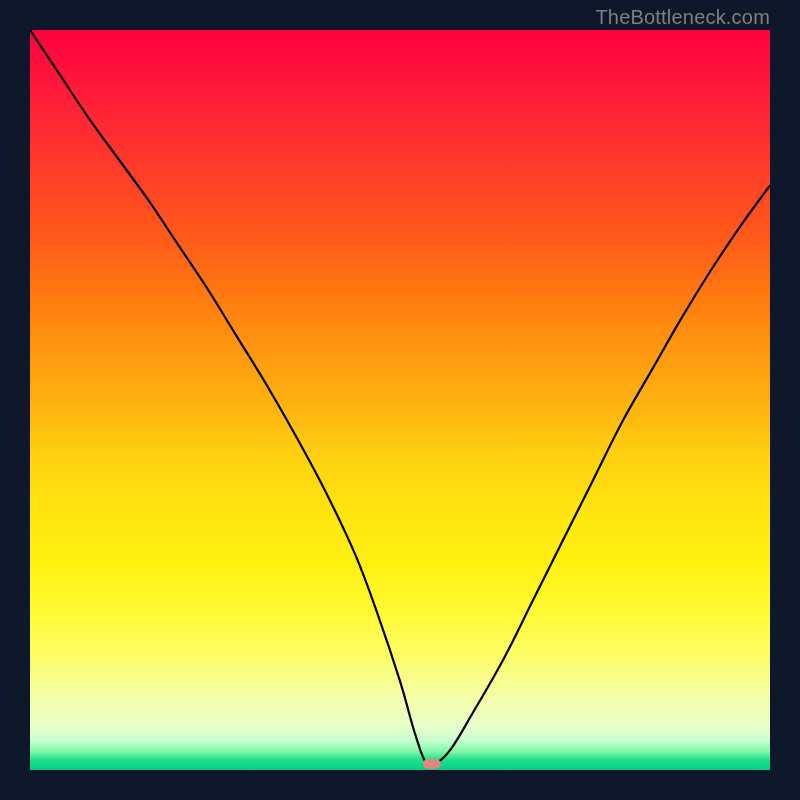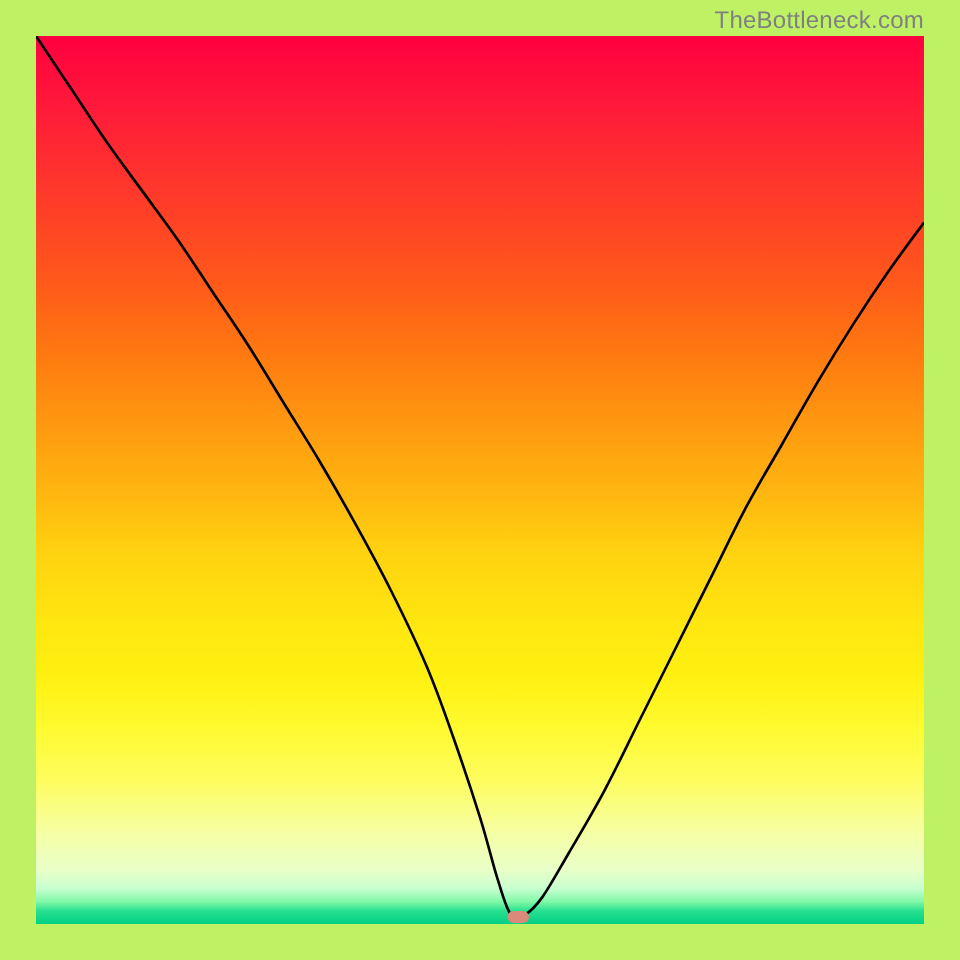--- a/index.html
+++ b/index.html
@@ -8,21 +8,21 @@
     width: 800px;
     height: 800px;
     overflow: hidden;
     background: #000;
     font-family: Arial, Helvetica, sans-serif;
   }
   .stage {
     position: relative;
     width: 800px;
     height: 800px;
-    background: #bef264;
+    background: #0f172a;
   }
   .plot-gradient {
     position: absolute;
     left: 30px;
     top: 30px;
     width: 740px;
     height: 740px;
     background: linear-gradient(to bottom,
       #ff0040 0%,
       #ff1a3a 8%,

